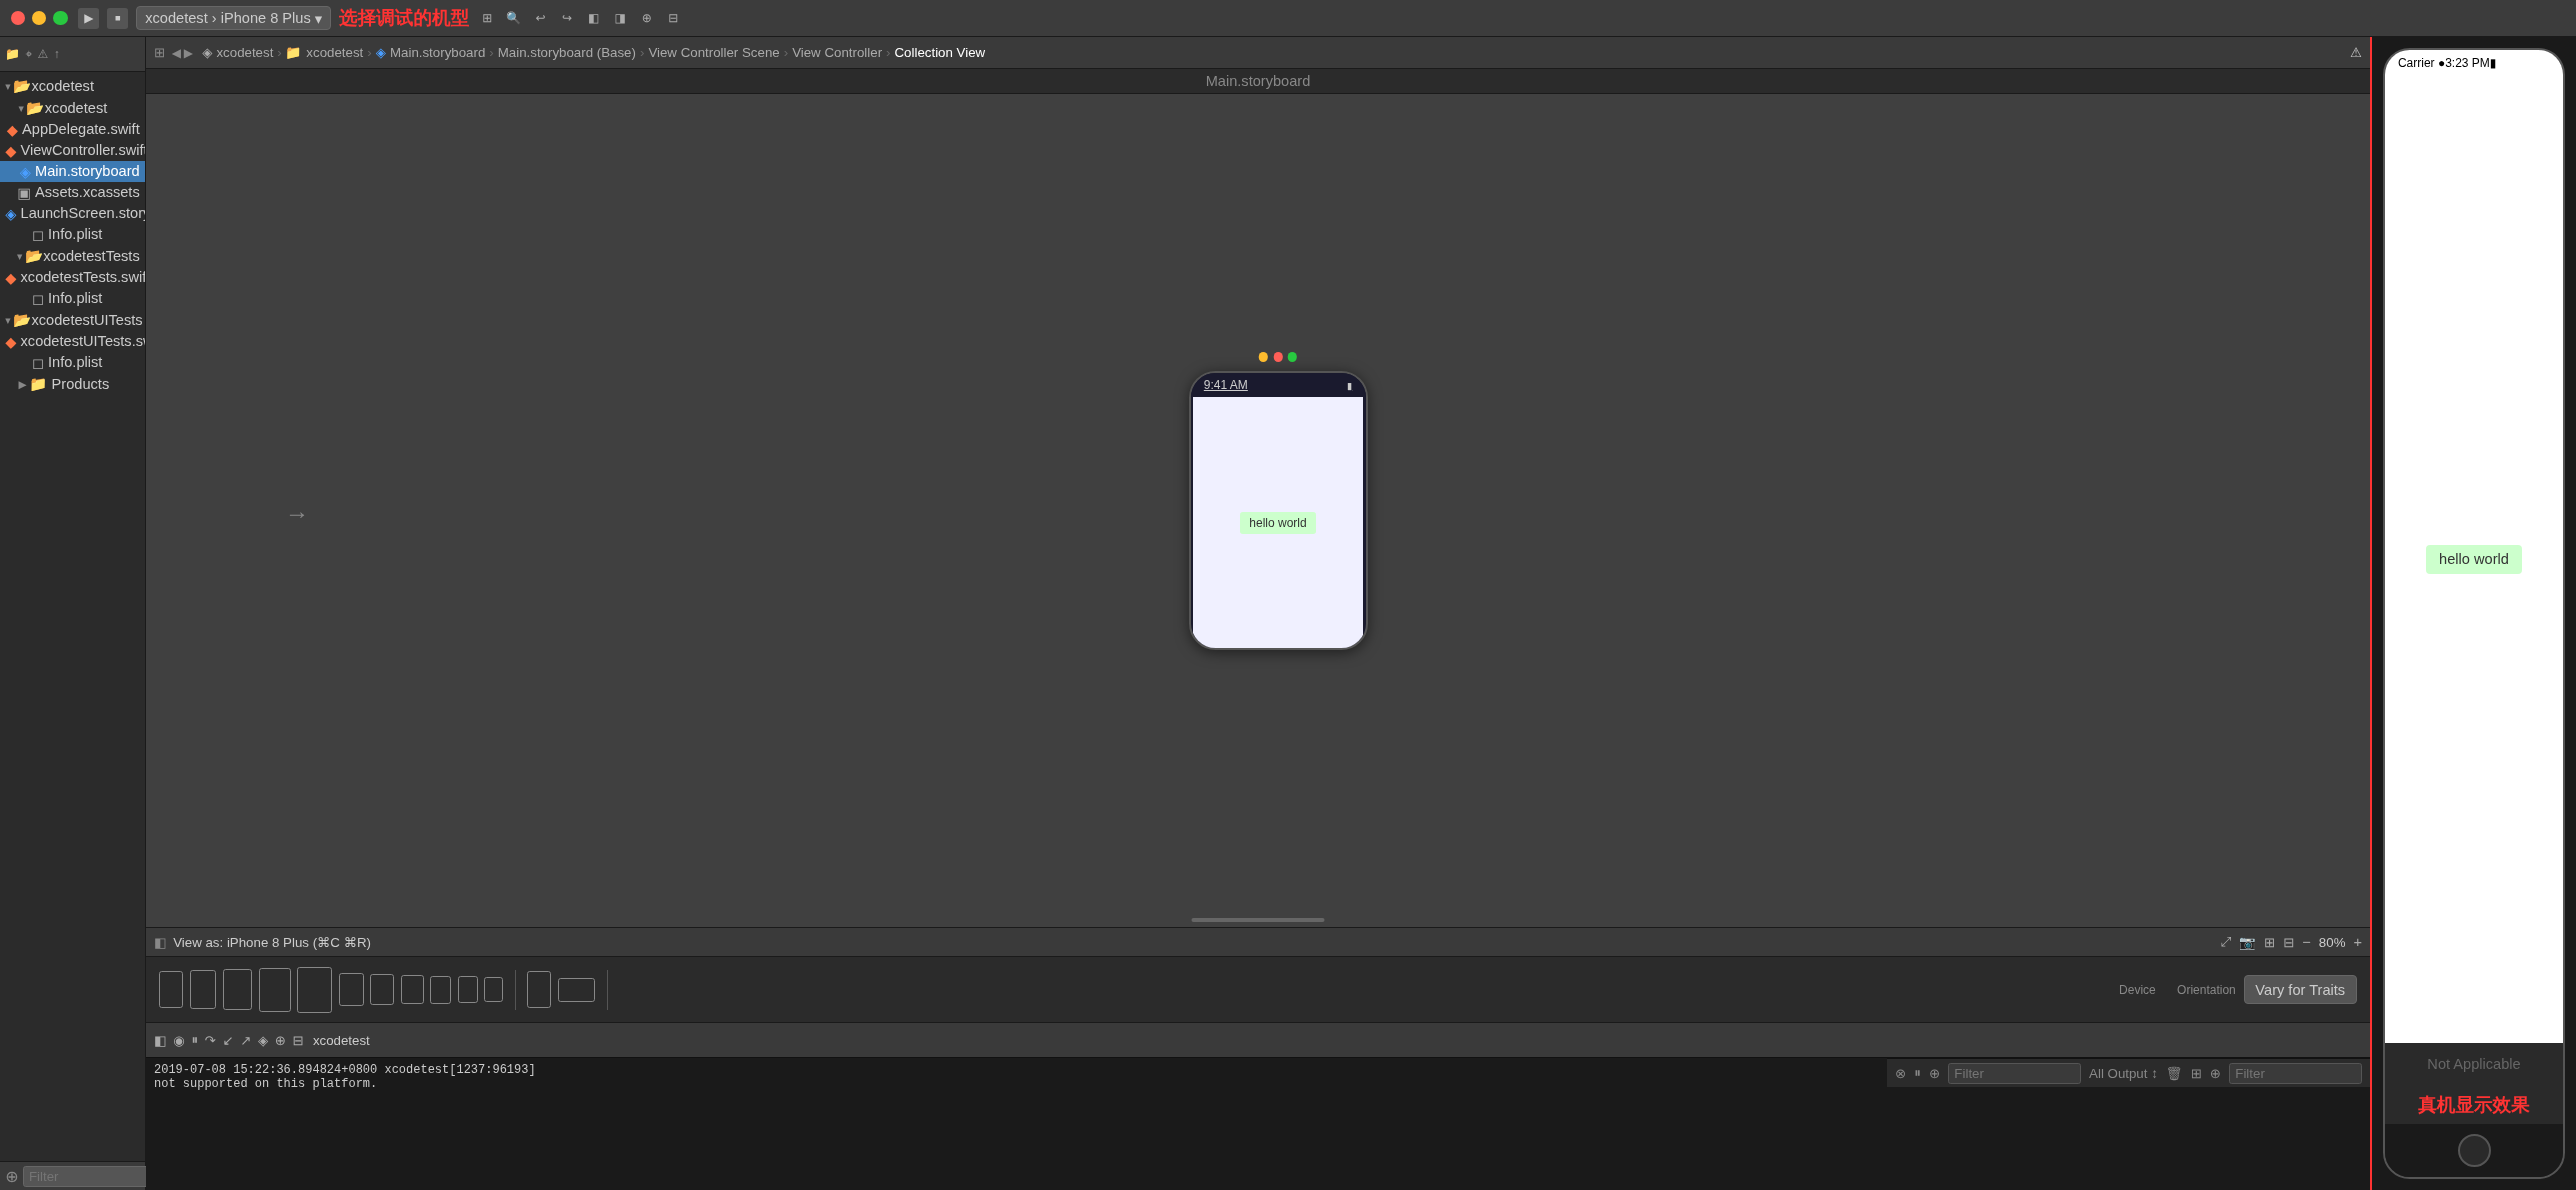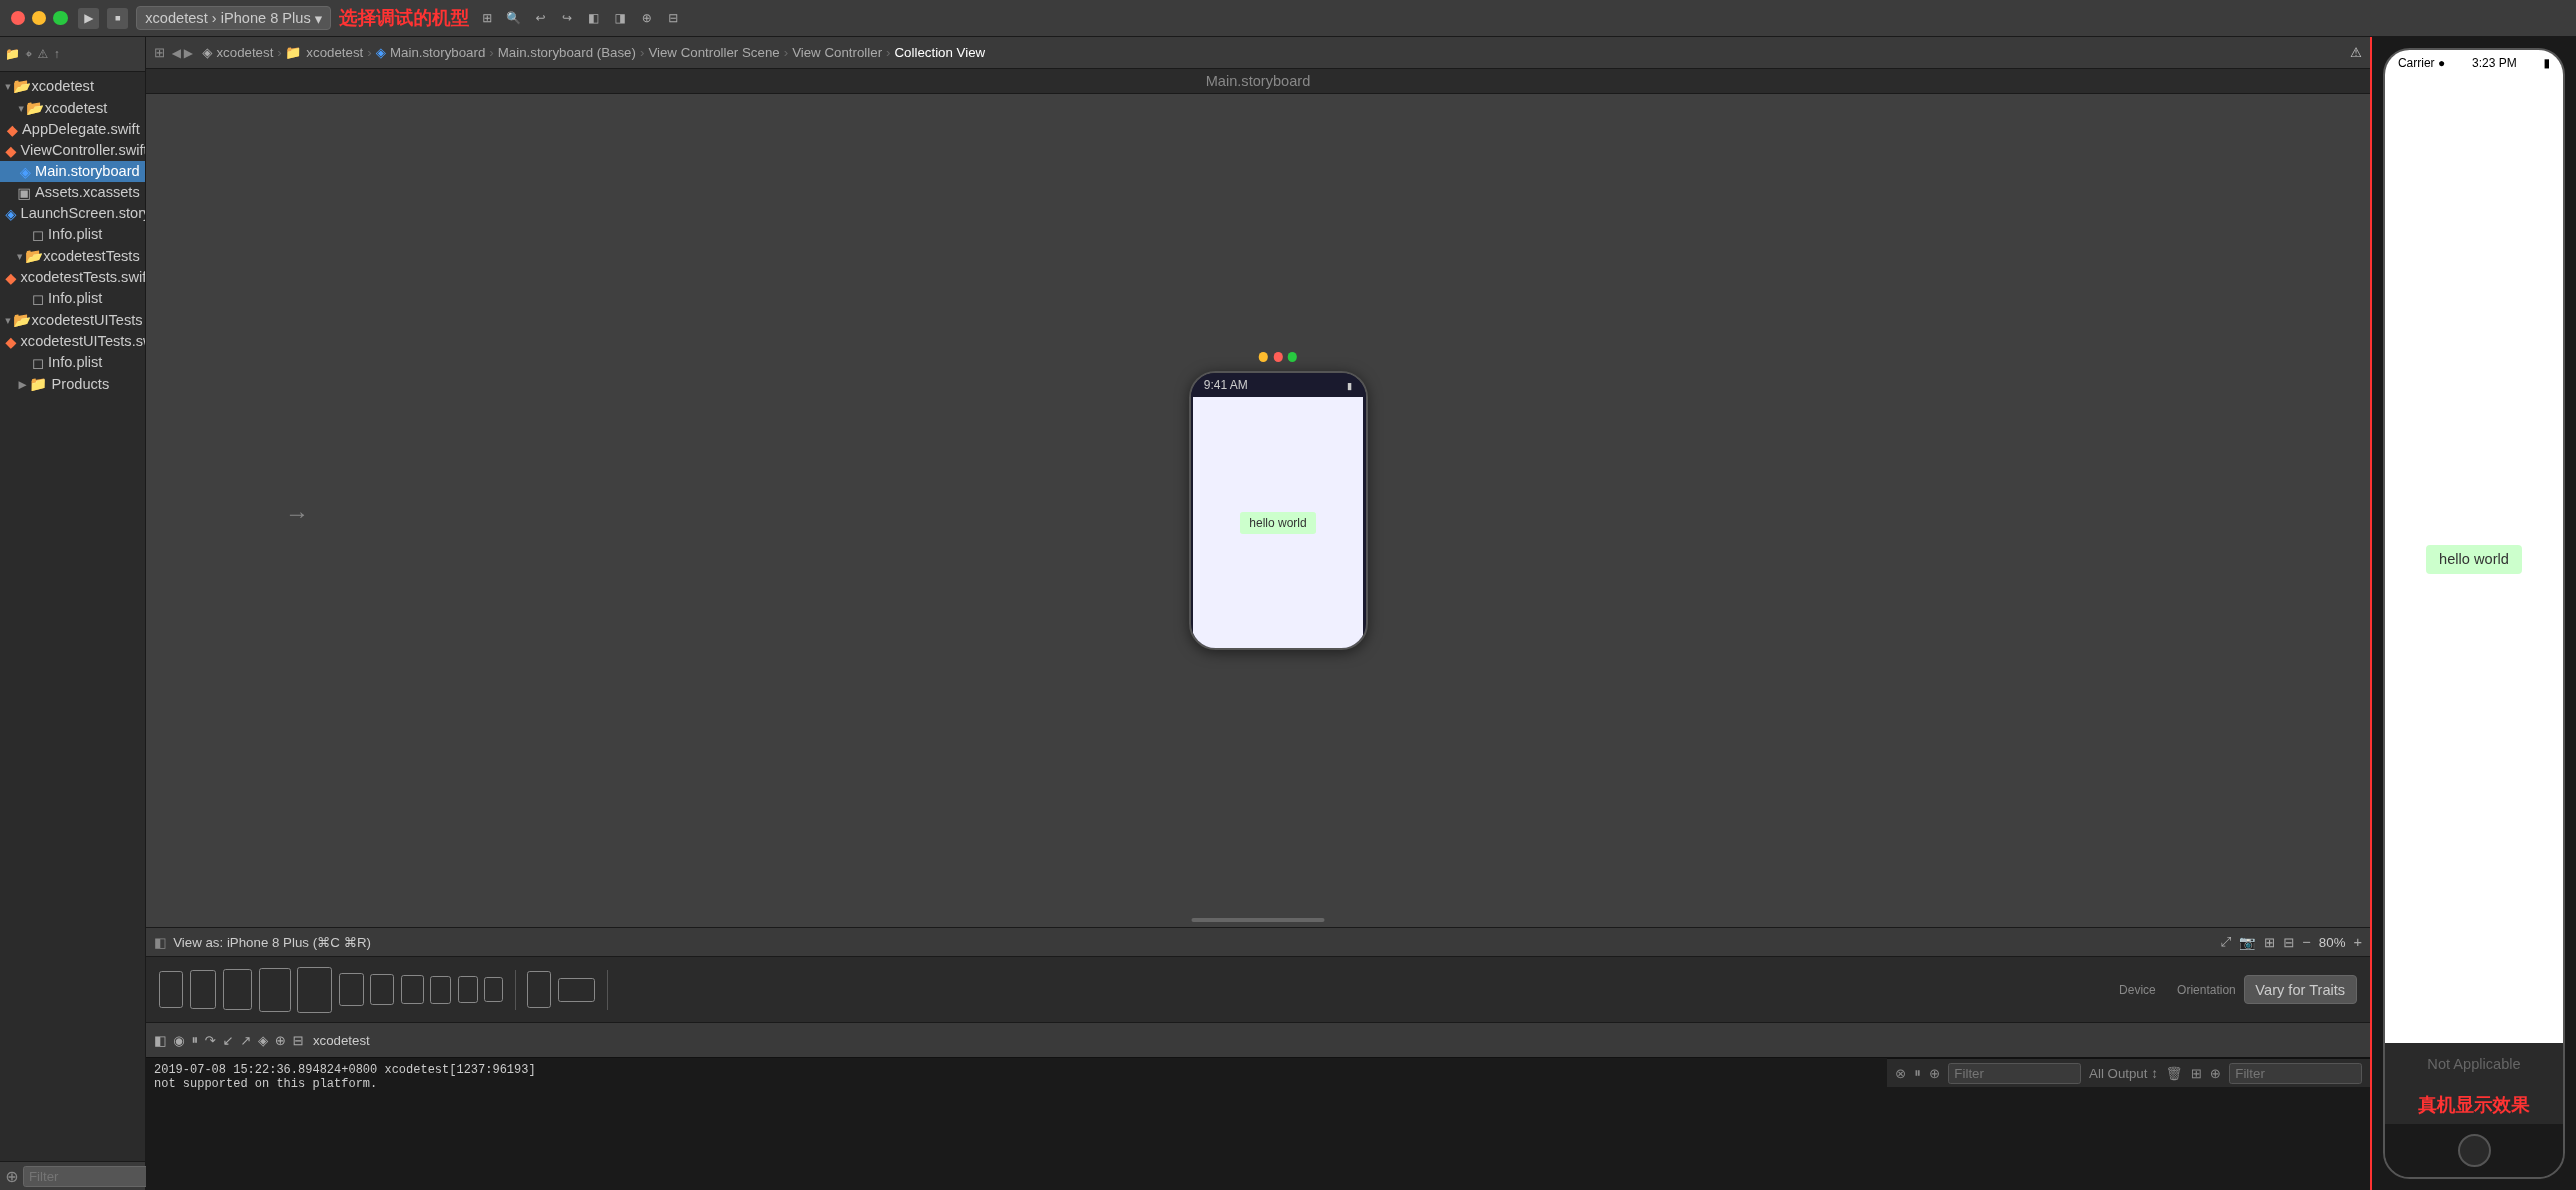--- a/index.html
+++ b/index.html
@@ -220,20 +220,21 @@
     }
     .device-top-bar {
       height: 24px;
       background: #1a1a2e;
       display: flex;
       align-items: center;
       justify-content: space-between;
       padding: 0 13.3px;
       font-size: 10.6px;
       color: #ccc;
+      text-decoration: underline;
     }
     .device-screen {
       background: #f0f0ff;
       margin: 0 2.7px;
       height: calc(100% - 24px);
       display: flex;
       align-items: center;
       justify-content: center;
       position: relative;
     }
@@ -373,21 +374,20 @@
       display: flex;
       flex-direction: column;
       overflow: hidden;
       position: relative;
     }
     .phone-status-bar {
       height: 26.6px;
       background: #fff;
       display: flex;
       align-items: center;
-      justify-content: space-between;
       padding: 0 13.3px;
       font-size: 13.3px;
       color: #000;
     }
     .phone-screen {
       flex: 1;
       background: #fff;
       display: flex;
       align-items: center;
       justify-content: center;

